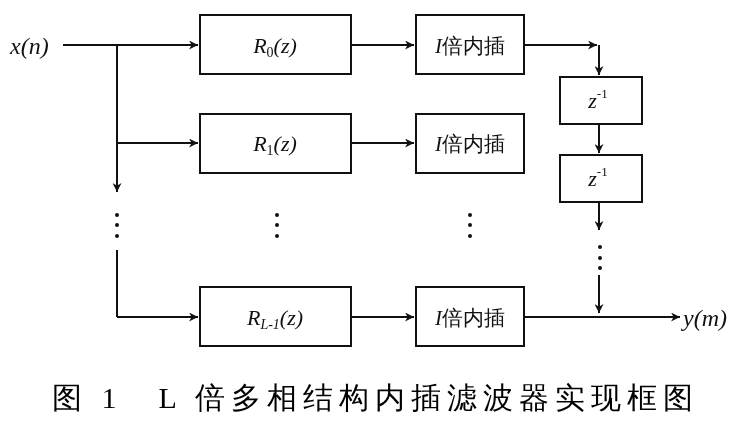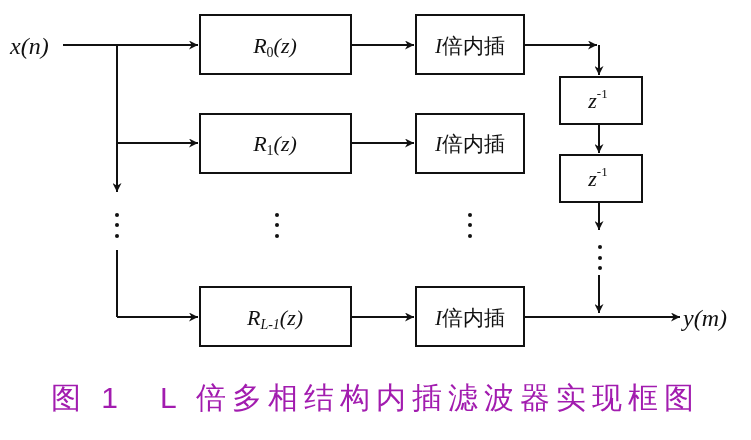--- a/index.html
+++ b/index.html
@@ -1,21 +1,21 @@
 <!DOCTYPE html>
 <html><head>
 <meta charset="utf-8">
 <style>
   html, body { margin: 0; padding: 0; background: #ffffff; }
   body { width: 751px; height: 440px; position: relative; overflow: hidden; }
   svg { position: absolute; left: 0; top: 0; }
   .lbl { font-family: "Liberation Serif", "DejaVu Serif", serif; font-style: italic; fill: #111; }
   .cn { font-family: "DejaVu Sans", "Liberation Sans", sans-serif; fill: #111; }
   .caption { position: absolute; left: 0; top: 378px; width: 751px; text-align: center;
-             font-family: Liberation Sans, sans-serif; font-size: 30px; letter-spacing: 6px; color: #a21caf; }
+             font-family: Liberation Serif, serif; font-size: 30px; letter-spacing: 6px; color: #000000; }
 </style>
 </head>
 <body>
 
 <svg width="751" height="370" viewBox="0 0 751 370">
   <defs>
     <marker id="ah" viewBox="0 0 10 10" refX="10" refY="5" markerWidth="9" markerHeight="9" orient="auto-start-reverse" markerUnits="userSpaceOnUse">
       <path d="M0,0 L10,5 L0,10 L3,5 z" fill="#111"></path>
     </marker>
   </defs>

